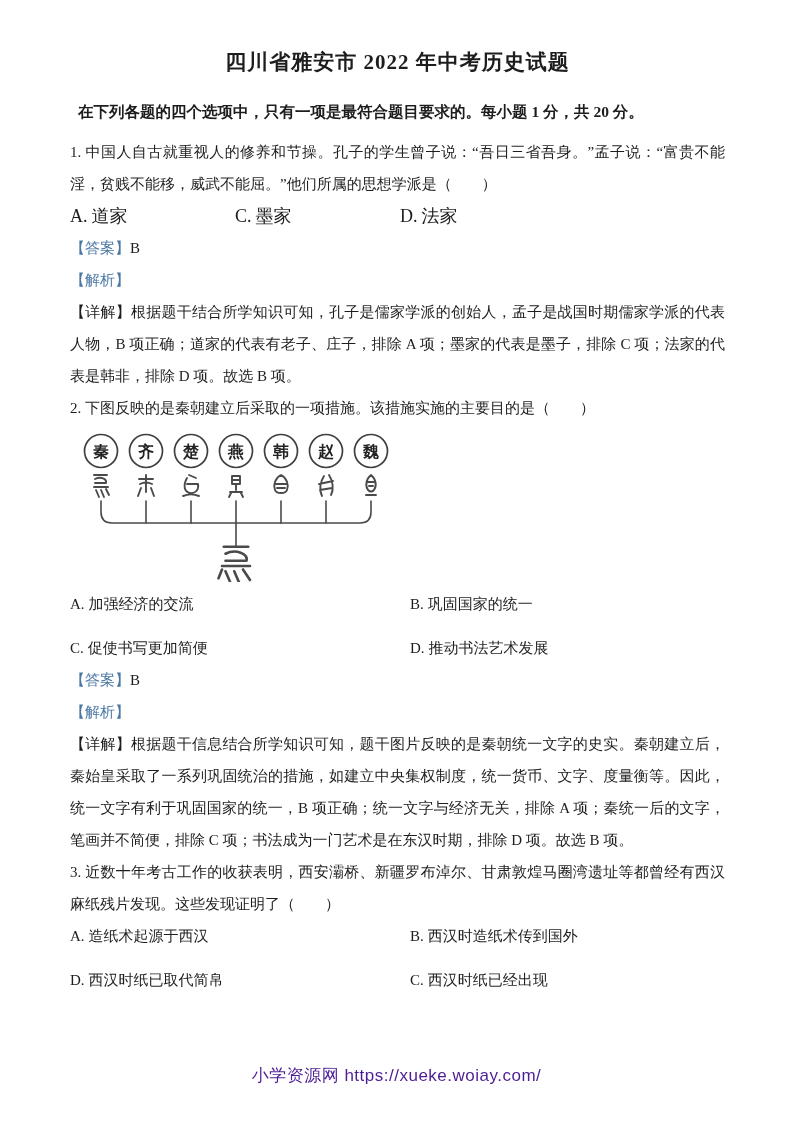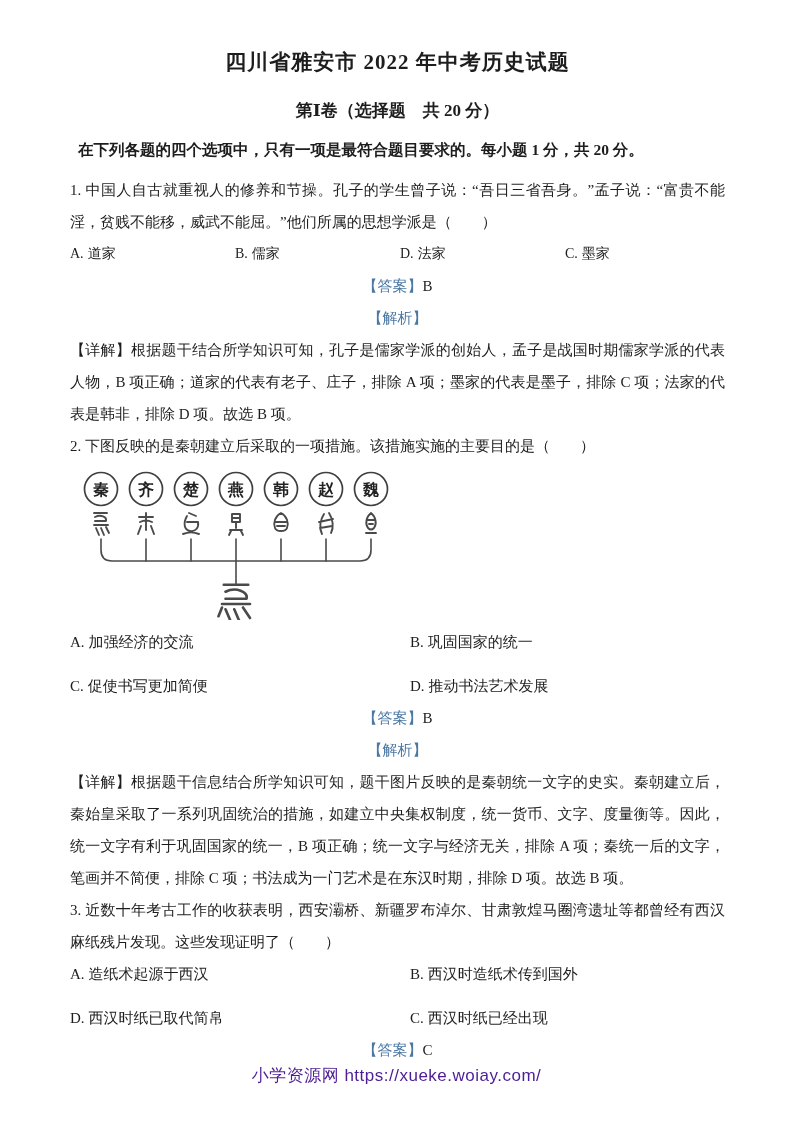--- a/index.html
+++ b/index.html
@@ -16,25 +16,25 @@
     font-size:21px; font-weight:bold; text-align:center;
     margin:0 0 20px 0; letter-spacing:1px;
   }
   .section-header {
     font-size:17px; font-weight:bold; text-align:center;
     margin:0 0 6px 0; line-height:30px;
   }
   .instructions {
     font-size:15.5px; font-weight:bold; line-height:32px; margin:8px;
   }
-  .para { font-size:15px; line-height:32px; margin:0;text-align:center; }
+  .para { font-size:15px; line-height:32px; margin:0; }
   .justify { text-align:justify; }
   .options4 {
     display:grid; grid-template-columns:165px 165px 165px 1fr;
-    font-size:14px; line-height:32px;
+    font-size:18px; line-height:32px;
   }
   .options2 {
     display:grid; grid-template-columns:328px 1fr;
     font-size:15px; line-height:32px;gap:12px;
   }
   .opt .k { margin-right:4px; }
   .blue { color:#4b78a3; }
   .figure-wrap { margin:6px 0 2px 13px; }
   .fig-circle { fill:none; stroke:#3f3f3f; stroke-width:1.7; }
   .fig-state {
@@ -51,31 +51,29 @@
   }
   .qblock { margin:0; }
 </style>
 </head>
 <body>
 
 <div class="content">
 
   <h1 class="doc-title">四川省雅安市 2022 年中考历史试题</h1>
 
-  <h2 class="section-header">第Ⅰ卷（选择题　共 20 分）</h2>
 
   <p class="instructions">在下列各题的四个选项中，只有一项是最符合题目要求的。每小题 1 分，共 20 分。</p>
 
   <div class="qblock">
     <p class="para justify"><span>1.</span> <span>中国人自古就重视人的修养和节操。孔子的学生曾子说：“吾日三省吾身。”孟子说：“富贵不能淫，贫贱不能移，威武不能屈。”他们所属的思想学派是（　　）</span></p>
     <div class="options4">
       <span class="opt"><span class="k">A.</span><span>道家</span></span>
-      <span class="opt"><span class="k">B.</span><span>儒家</span></span>
+      <span class="opt"><span class="k">C.</span><span>墨家</span></span>
       <span class="opt"><span class="k">D.</span><span>法家</span></span>
-      <span class="opt"><span class="k">C.</span><span>墨家</span></span>
     </div>
     <p class="para"><span class="blue">【答案】</span><span>B</span></p>
     <p class="para"><span class="blue">【解析】</span></p>
     <p class="para justify"><span>【详解】</span><span>根据题干结合所学知识可知，孔子是儒家学派的创始人，孟子是战国时期儒家学派的代表人物，B 项正确；道家的代表有老子、庄子，排除 A 项；墨家的代表是墨子，排除 C 项；法家的代表是韩非，排除 D 项。故选 B 项。</span></p>
   </div>
 
   <div class="qblock">
     <p class="para justify"><span>2.</span> <span>下图反映的是秦朝建立后采取的一项措施。该措施实施的主要目的是（　　）</span></p>
 
     <div class="figure-wrap">
@@ -140,18 +138,17 @@
   </div>
 
   <div class="qblock">
     <p class="para justify"><span>3.</span> <span>近数十年考古工作的收获表明，西安灞桥、新疆罗布淖尔、甘肃敦煌马圈湾遗址等都曾经有西汉麻纸残片发现。这些发现证明了（　　）</span></p>
     <div class="options2">
       <span class="opt"><span class="k">A.</span><span>造纸术起源于西汉</span></span>
       <span class="opt"><span class="k">B.</span><span>西汉时造纸术传到国外</span></span>
       <span class="opt"><span class="k">D.</span><span>西汉时纸已取代简帛</span></span>
       <span class="opt"><span class="k">C.</span><span>西汉时纸已经出现</span></span>
     </div>
-    <p class="para"><span class="blue">【答案】</span><span>C</span></p>
   </div>
 
 </div>
 
 <div class="footer">小学资源网 https://xueke.woiay.com/</div>
 
 </body></html>

